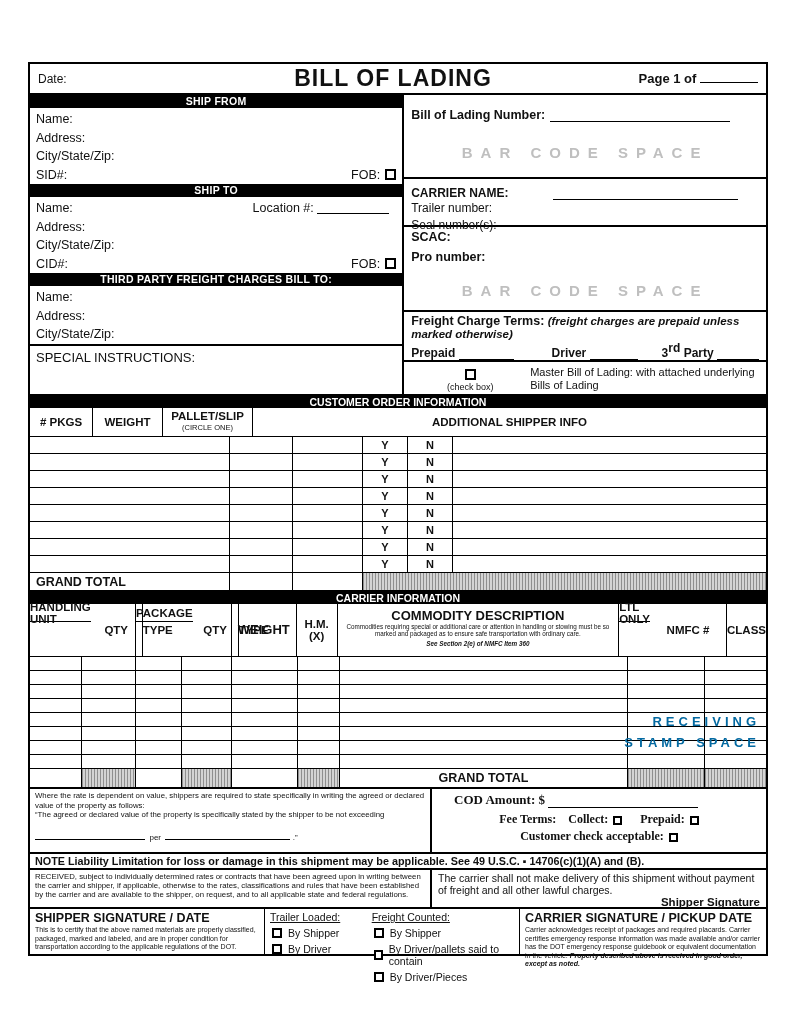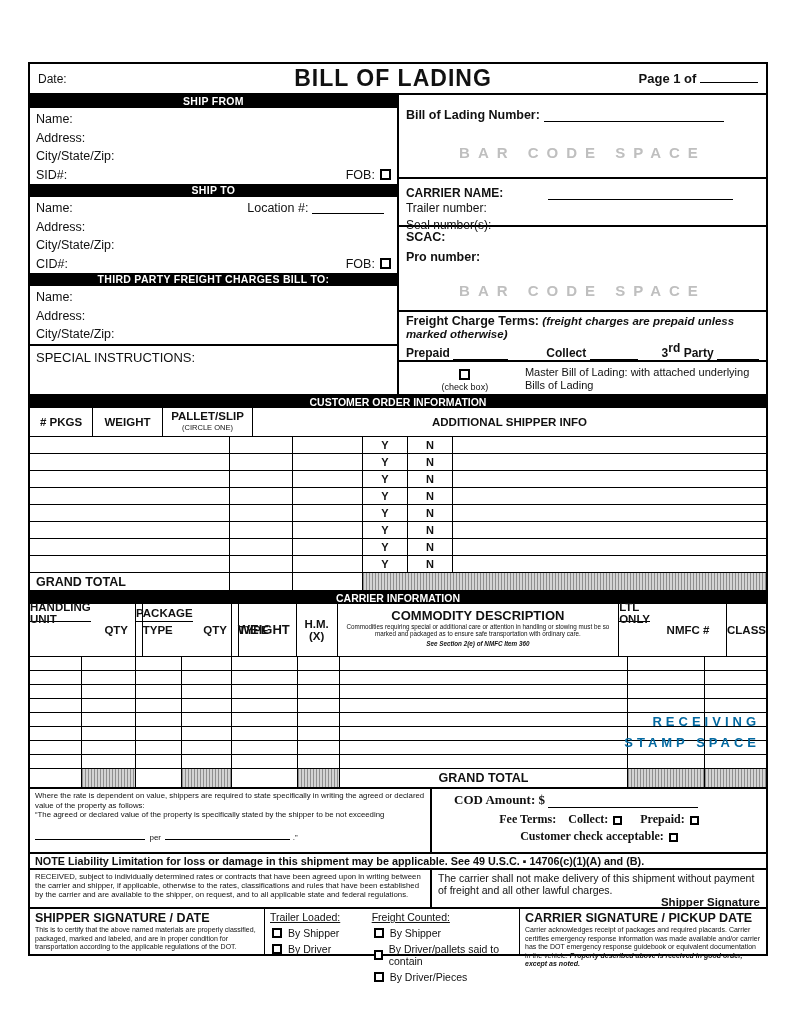--- a/index.html
+++ b/index.html
@@ -181,21 +181,21 @@
         <div class="rrow" style="height:87px">
           <div class="rlab">SCAC:</div>
           <div class="rlab" style="margin-top:6px">Pro number:</div>
           <div class="barcode" style="margin-top:18px">BAR CODE SPACE</div>
         </div>
         <div class="rrow" style="height:50px">
           <div style="font-size:12px;line-height:13px;"><span class="rlab">Freight Charge Terms:</span> <span class="ft-note">(freight charges are prepaid unless marked otherwise)</span></div>
           <div class="ft-line">
             <span>Prepaid</span>&nbsp;<span class="blank" style="width:55px"></span>
             <span style="width:38px"></span>
-            <span>Collect</span>&nbsp;<span class="blank" style="width:48px"></span>
+            <span>Driver</span>&nbsp;<span class="blank" style="width:48px"></span>
             <span style="width:24px"></span>
             <span><span>3</span><sup style="font-size:12px">rd</sup>&nbsp;<span>Party</span></span>&nbsp;<span class="blank" style="width:42px"></span>
           </div>
         </div>
         <div class="rrow masterrow">
           <div class="mb-left">
             <span class="cbx"></span>
             <div class="mb-cap">(check box)</div>
           </div>
           <div class="mb-text">Master Bill of Lading: with attached underlying Bills of Lading</div>

